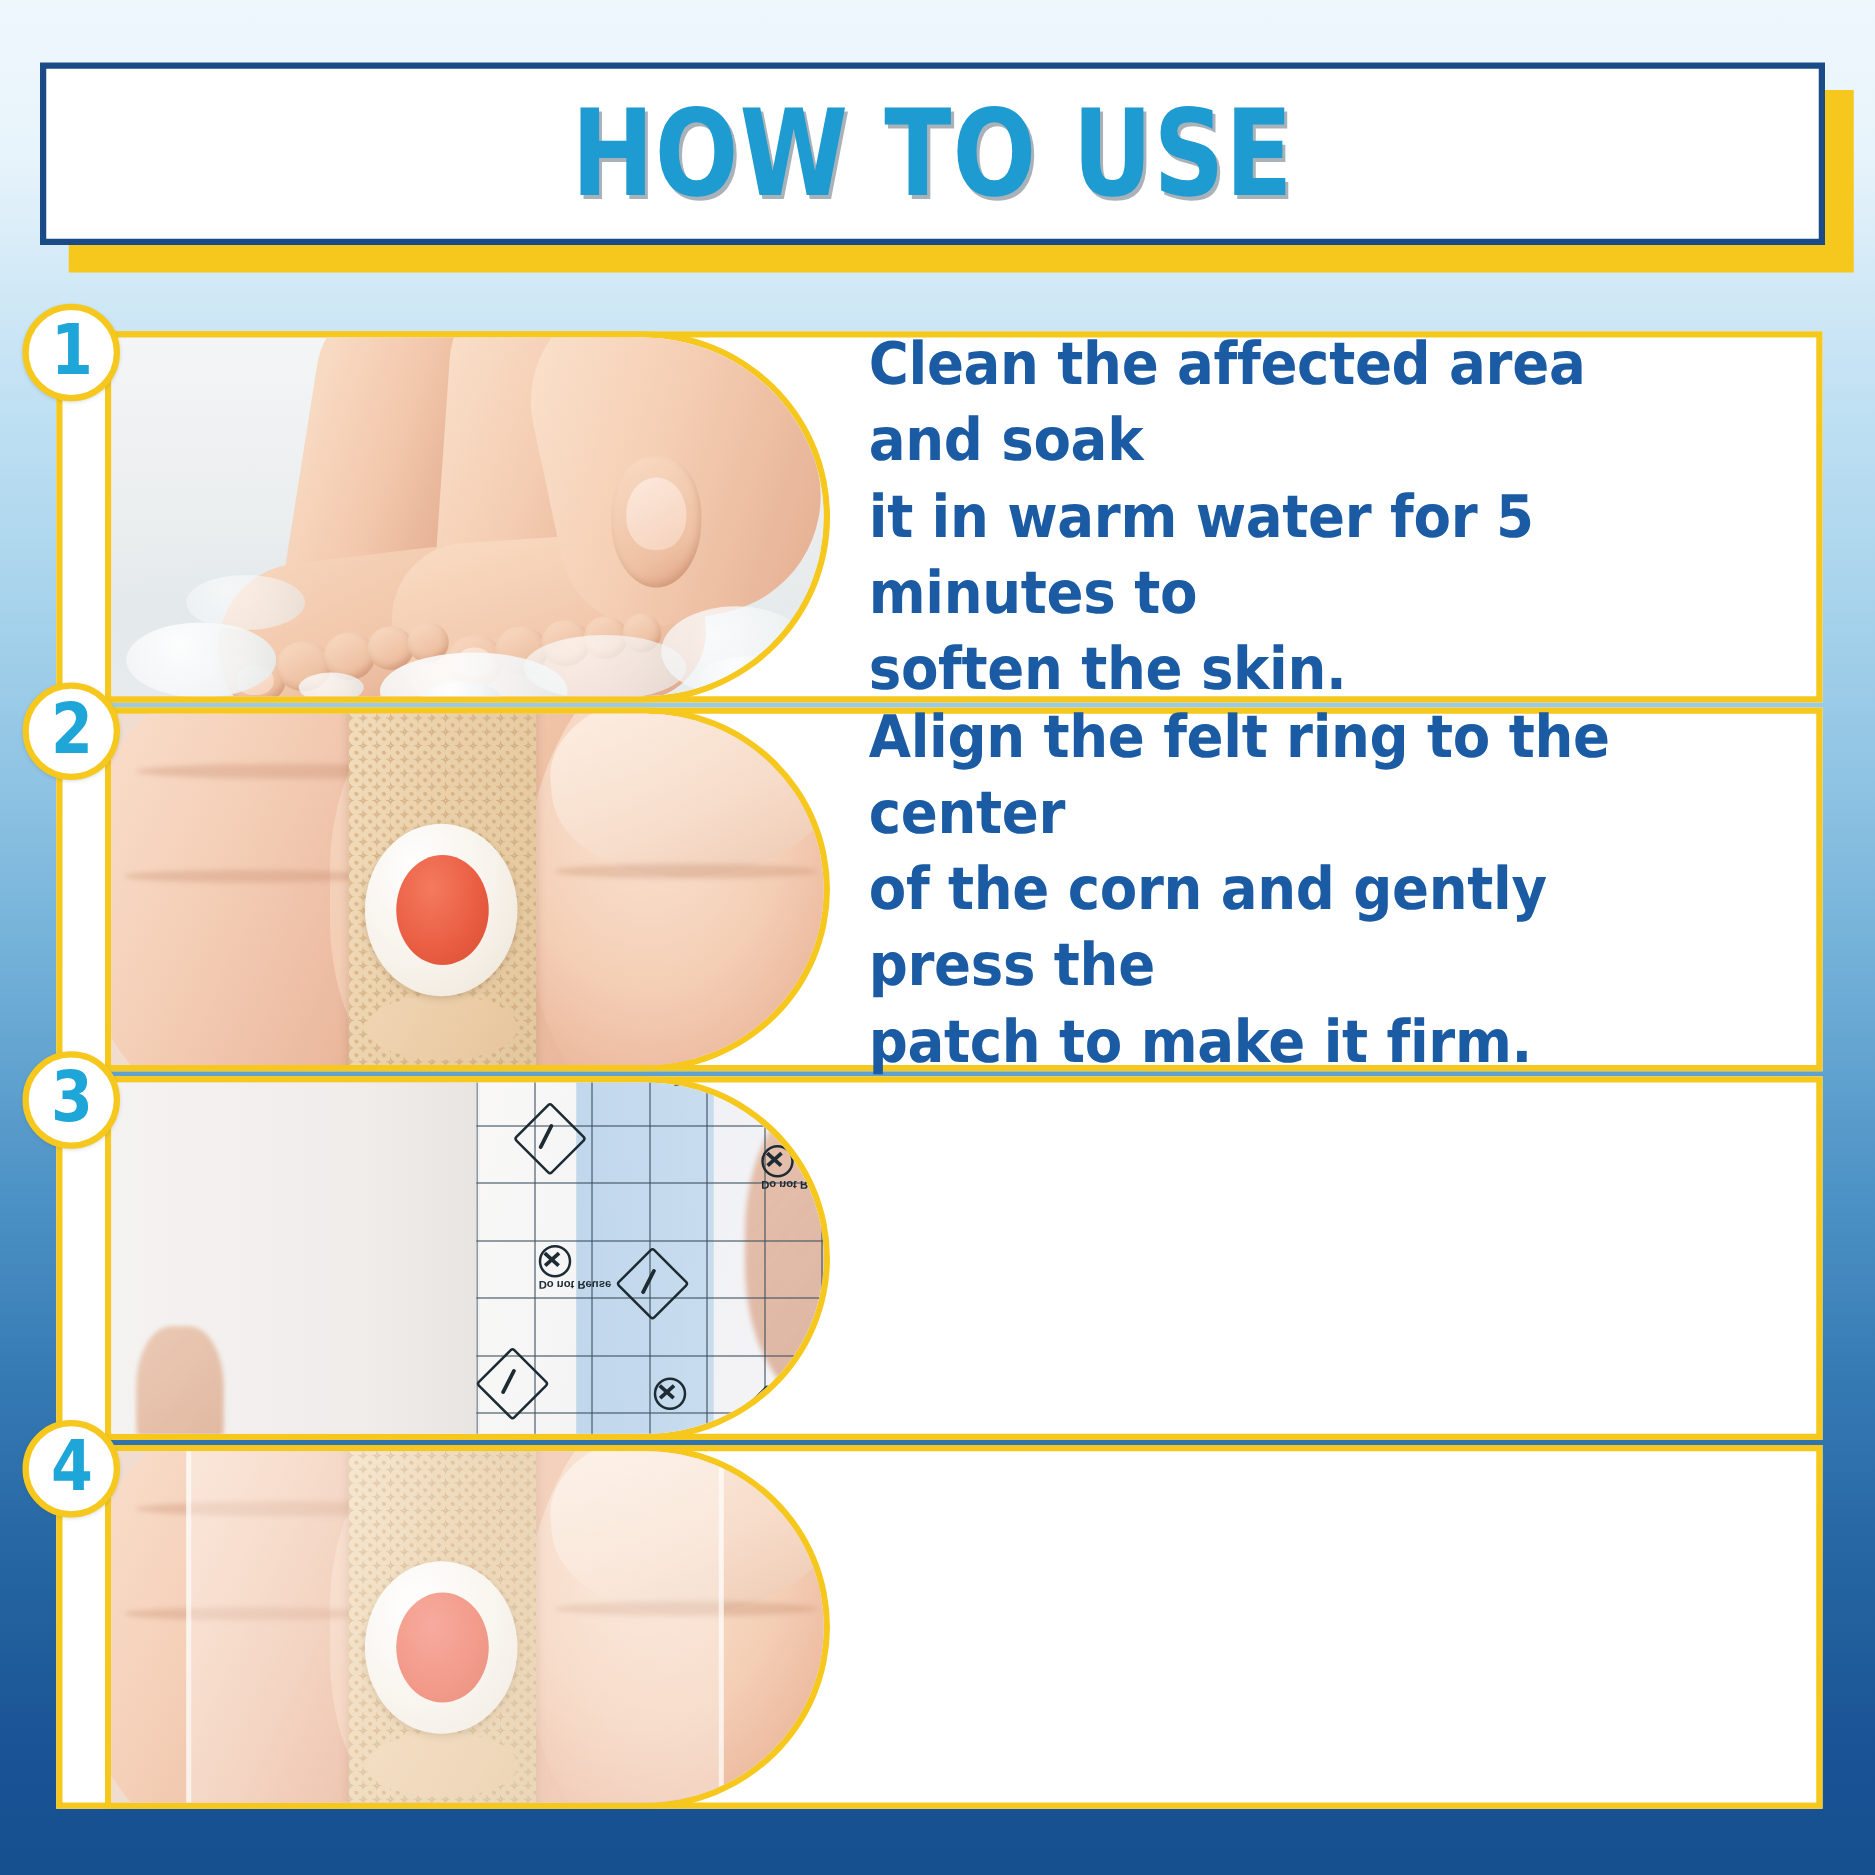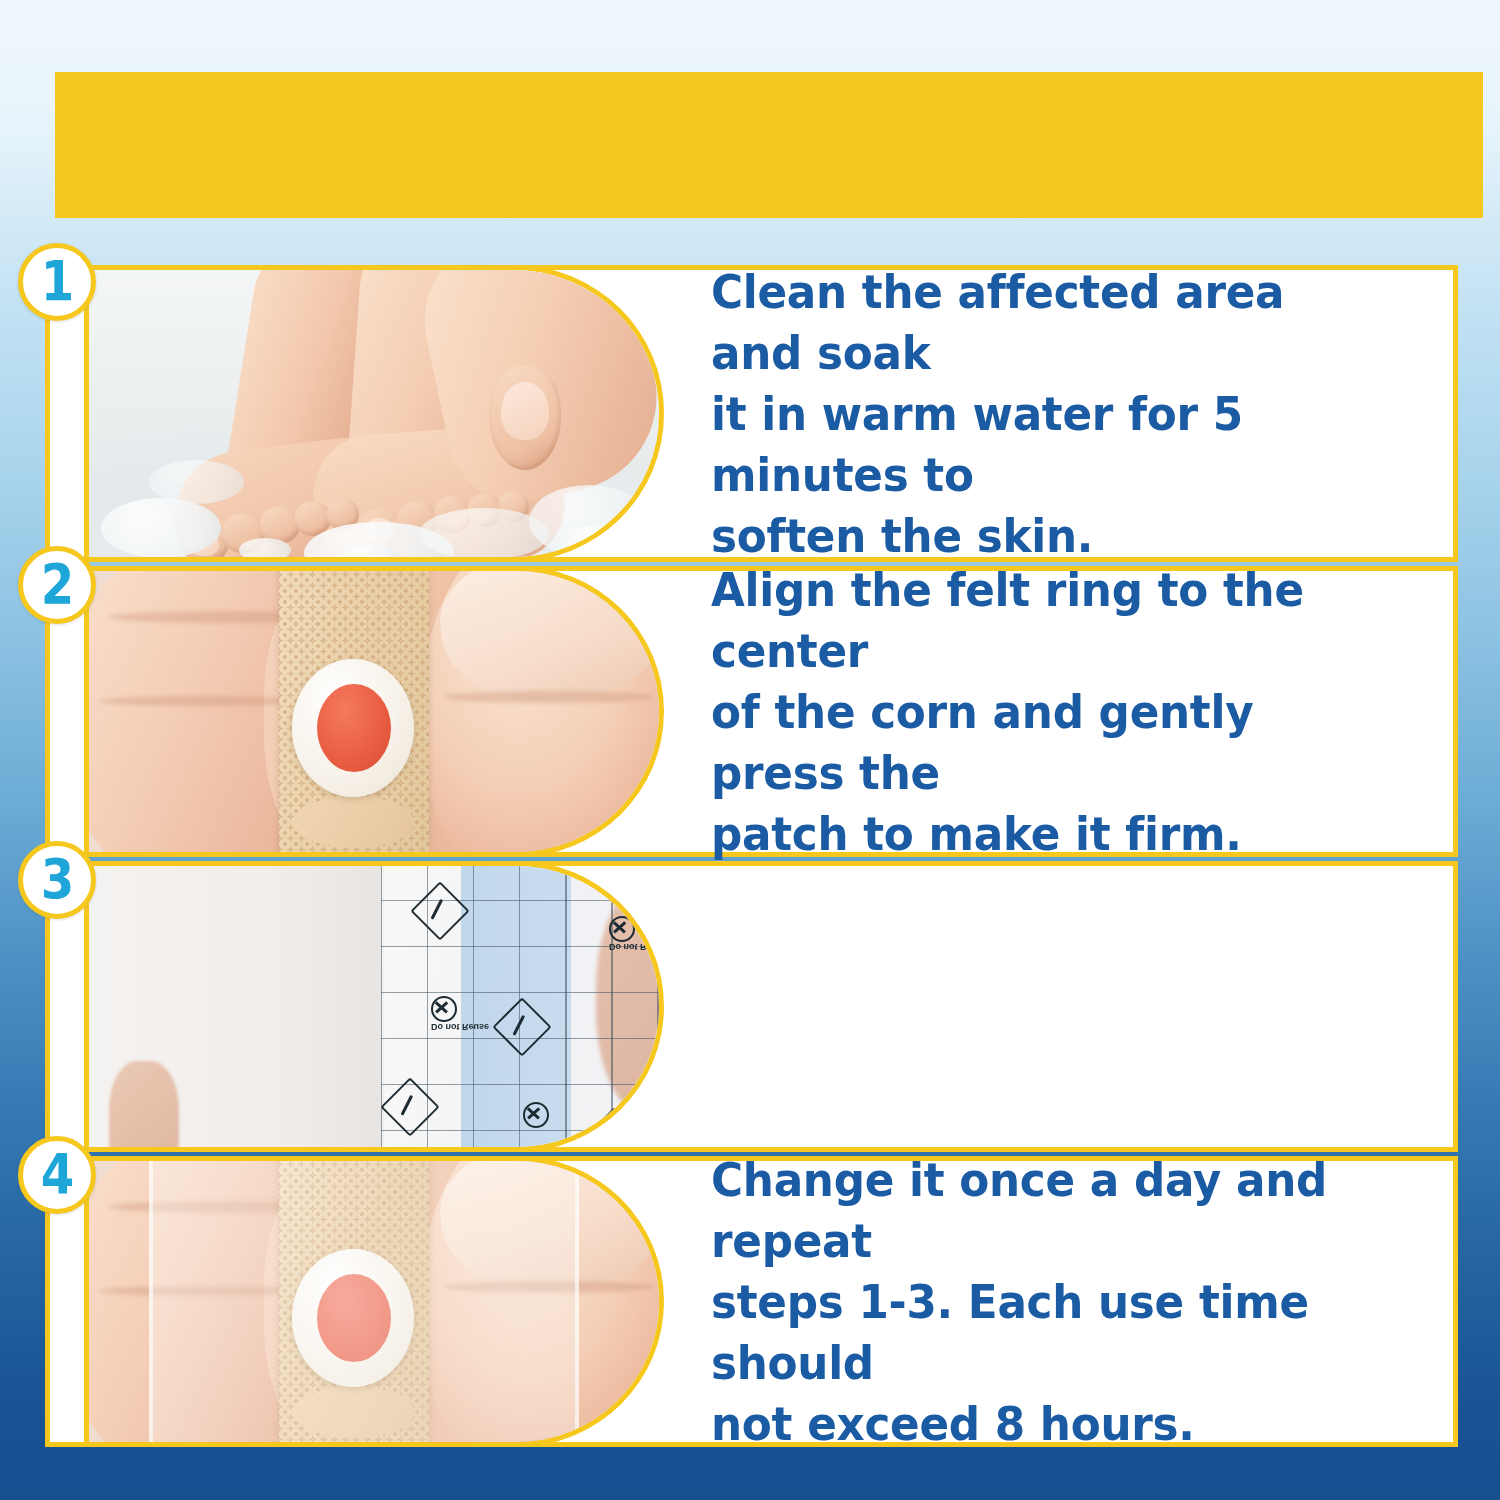--- a/index.html
+++ b/index.html
@@ -336,31 +336,33 @@
     left:645px;
     right:28px;
     top:50%;
     transform:translateY(-50%);
     font-family:"DejaVu Sans", sans-serif;
     font-weight:bold;
     font-size:47px;
     line-height:1.30;
     color:#1a5ba4;
     letter-spacing:-0.3px;
-    margin-left:16px;
   }
   .step-text span { display:block; transform:scaleX(0.93); transform-origin:left center; }
 </style>
 </head>
 <body>
 
 <div id="page">
 
   <div id="header-zone">
     <div class="header-shadow"></div>
+    <div class="header-box">
+      <div class="header-title">HOW TO USE</div>
+    </div>
   </div>
 
   <div class="step-card step-1">
     <div class="badge">
       <span class="badge-num">1</span>
     </div>
 
     <div class="photo-wrap">
       <div class="photo">
         <div class="photo-inner">
@@ -508,20 +510,15 @@
           <div class="bandage-notch"></div>
           <div class="felt-ring"></div>
           <div class="corn-center"></div>
           <div class="pu-overlay"></div>
           <div class="pu-edge" style="left:60px;"></div>
           <div class="pu-edge" style="left:486px;"></div>
         </div>
       </div>
     </div>
 
-    <div class="step-text">
-      <span>Change it once a day and repeat</span>
-      <span>steps 1-3. Each use time should</span>
-      <span>not exceed 8 hours.</span>
-    </div>
   </div>
 
 </div>
 
 </body></html>

